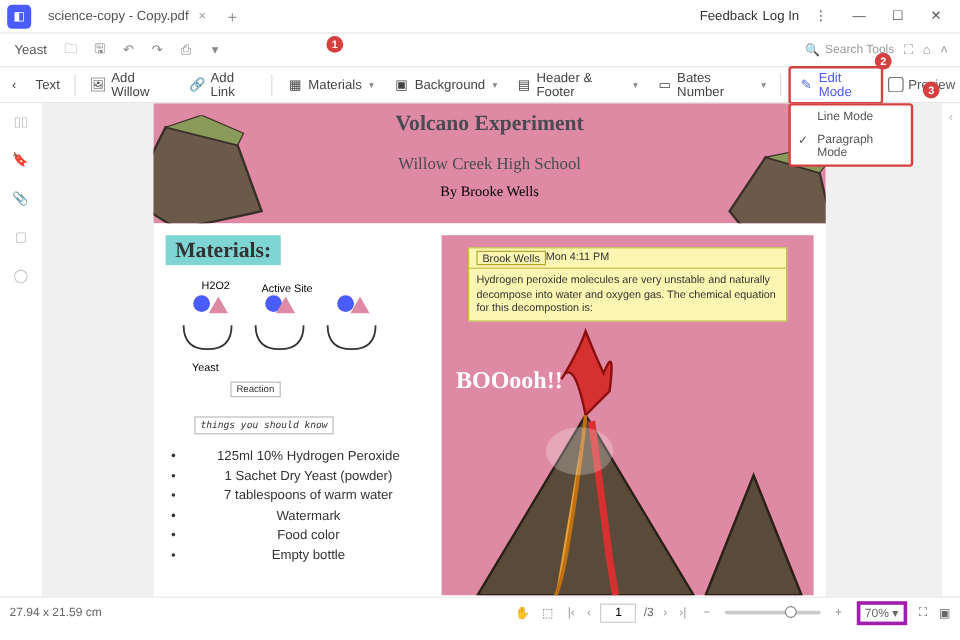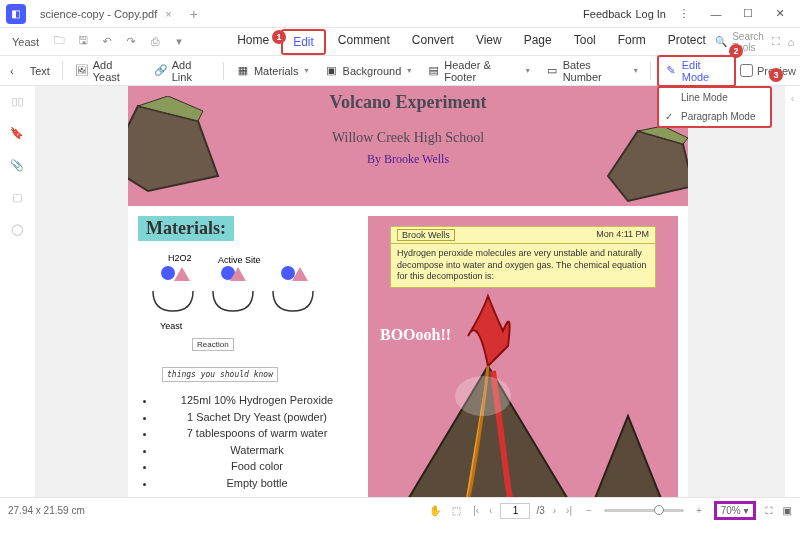--- a/index.html
+++ b/index.html
@@ -34,54 +34,54 @@
   .edit-mode-btn { border:2px solid #d64040; border-radius:3px; padding:2px 6px; color:#4a5cff; }
   .preview-label { display:flex; align-items:center; gap:4px; font-size:11px; color:#555; }
   
   
   .badge { position:absolute; background:#d64040; color:#fff; font-size:9px; width:14px; height:14px; border-radius:50%; display:flex; align-items:center; justify-content:center; font-weight:bold; z-index:10; }
   .badge1 { top:30px; left:272px; }
   .badge2 { top:44px; left:729px; }
   .badge3 { top:68px; left:769px; }
   
   
-  .dropdown { position:absolute; top:86px; left:657px; width:115px; background:#fff; border:2px solid #d64040; border-radius:3px; z-index:5; }
+  .dropdown { position:absolute; top:86px; left:657px; width:104px; background:#fff; border:2px solid #d64040; border-radius:3px; z-index:5; }
   .dropdown-item { padding:4px 8px 4px 22px; font-size:10px; color:#555; position:relative; }
   .dropdown-item .check { position:absolute; left:6px; top:4px; }
   
   
   .main { display:flex; height: 411px; }
   .left-rail { width:36px; background:#fff; border-right:1px solid #eee; display:flex; flex-direction:column; align-items:center; padding-top:6px; gap:14px; color:#bbb; }
   .rail-icon { width:18px; height:18px; display:flex; align-items:center; justify-content:center; }
   .canvas-wrap { flex:1; background:#f0f0f0; position:relative; overflow:hidden; }
   .page { position:absolute; left:92px; top:0; width:560px; height:500px; background:#fff; }
   
   
-  .pg-header { width:100%; height:120px; background:#de8aa5; position:relative; overflow:hidden; }
+  .pg-header { width:100%; height:100px; background:#de8aa5; position:relative; overflow:hidden; }
   .pg-title { position:absolute; top:6px; left:50%; transform:translateX(-50%); font-family: Georgia, serif; font-size:18px; color:#4a4a52; font-weight:600; }
   .pg-sub1 { position:absolute; top:44px; left:50%; transform:translateX(-50%); font-size:14px; color:#4a4a52; font-family: Georgia, serif;}
-  .pg-sub2 { position:absolute; top:66px; left:50%; transform:translateX(-50%); font-size:12px; color:#4c1d95; font-family: Georgia, serif;}
+  .pg-sub2 { position:absolute; top:66px; left:50%; transform:translateX(-50%); font-size:12px; color:#000000; font-family: Georgia, serif;}
   .pg-header svg.left { position:absolute; left:-20px; top:10px; }
   .pg-header svg.right { position:absolute; right:-10px; top:40px; }
   
   .pg-body { display:flex; gap:10px; padding:10px 10px 0 10px; }
   .pg-left { width:220px; }
   .materials-hd { background:#7fd4d4; padding:2px 8px; font-size:18px; font-weight:bold; font-family:"Comic Sans MS", cursive; display:inline-block; }
   .materials-list { margin-top:120px; font-size:11px; line-height:1.5; padding-left:18px;text-align:center; }
   .materials-list li { list-style: disc; }
   .diagram { margin-top:10px; }
   .box-lbl { border:1px solid #bbb; padding:1px 4px; font-size:8px; display:inline-block; }
   .tysq { border:1px solid #bbb; padding:2px 4px; font-size:8px; font-family:monospace; margin-top:16px; display:inline-block; margin-left:24px;font-style:italic;}
   
   .pg-right { flex:1; background:#de8aa5; position:relative; height:300px; }
   .sticky { position:absolute; top:10px; left:22px; right:22px; background:#fbf6b1; border:1px solid #c5bd50; font-size:9px; }
-  .sticky-head { display:flex; justify-content:space-between; padding:2px 6px; border-bottom:1px solid #c5bd50; }
+  .sticky-head { display:flex; justify-content:flex-start; padding:2px 6px; border-bottom:1px solid #c5bd50; }
   .sticky-head span:first-child { border:1px solid #b0a830; padding:0 4px; }
   .sticky-body { padding:4px 6px; line-height:1.3; }
-  .boom { position:absolute; top:110px; left:12px; color:#fff; font-family:"Comic Sans MS",cursive; font-size:16px; font-weight:bold; }
+  .boom { position:absolute; top:110px; left:12px; color:#fff; font-family:"Comic Sans MS",cursive; font-size:20px; font-weight:bold; }
   
   .right-rail { width:16px; display:flex; flex-direction:column; align-items:center; padding-top:6px; color:#bbb; border-left:1px solid #eee;}
   
   
   .statusbar { height:26px; border-top:1px solid #e5e5e5; display:flex; align-items:center; padding:0 8px; font-size:10px; color:#666; }
   .status-right { margin-left:auto; display:flex; align-items:center; gap:10px; }
   .page-nav { display:flex; align-items:center; gap:6px; }
   .page-input { width:30px; height:16px; border:1px solid #ccc; text-align:center; font-size:10px; }
   .zoom-slider { width:80px; height:3px; background:#ccc; position:relative; border-radius:2px; }
   .zoom-thumb { position:absolute; top:-4px; left:50px; width:10px; height:10px; background:#fff; border:1px solid #888; border-radius:50%; }
@@ -111,51 +111,40 @@
 <div class="menubar">
   <span class="file-menu">Yeast</span>
   <div class="qat">
     <span class="qat-item">🗀</span>
     <span class="qat-item">🖫</span>
     <span class="qat-item">↶</span>
     <span class="qat-item">↷</span>
     <span class="qat-item">⎙</span>
     <span class="qat-item">▾</span>
   </div>
-  <div class="maintabs">
-    <span class="maintab">Home</span>
-    <span class="maintab active">Edit</span>
-    <span class="maintab">Comment</span>
-    <span class="maintab">Convert</span>
-    <span class="maintab">View</span>
-    <span class="maintab">Page</span>
-    <span class="maintab">Tool</span>
-    <span class="maintab">Form</span>
-    <span class="maintab">Protect</span>
-  </div>
   <div class="maintabs-right">
     <span class="search-box">
       <span>🔍</span>
       <span>Search Tools</span>
     </span>
     <span>⛶</span>
     <span>⌂</span>
     <span>˄</span>
   </div>
 </div>
 
 <div class="toolbar">
   <span class="tool-btn">‹</span>
   <span class="tool-btn">
       <span>Text</span>
     </span>
   <span class="tool-sep"></span>
   <span class="tool-btn">
       <span class="tool-icon">🖼</span>
-      <span>Add Yeast</span>
+      <span>Add Willow</span>
     </span>
   <span class="tool-btn">
       <span class="tool-icon">🔗</span>
       <span>Add Link</span>
     </span>
   <span class="tool-sep"></span>
   <span class="tool-btn">
       <span class="tool-icon">▦</span>
       <span>Materials</span>
       <span class="caret">▾</span>

